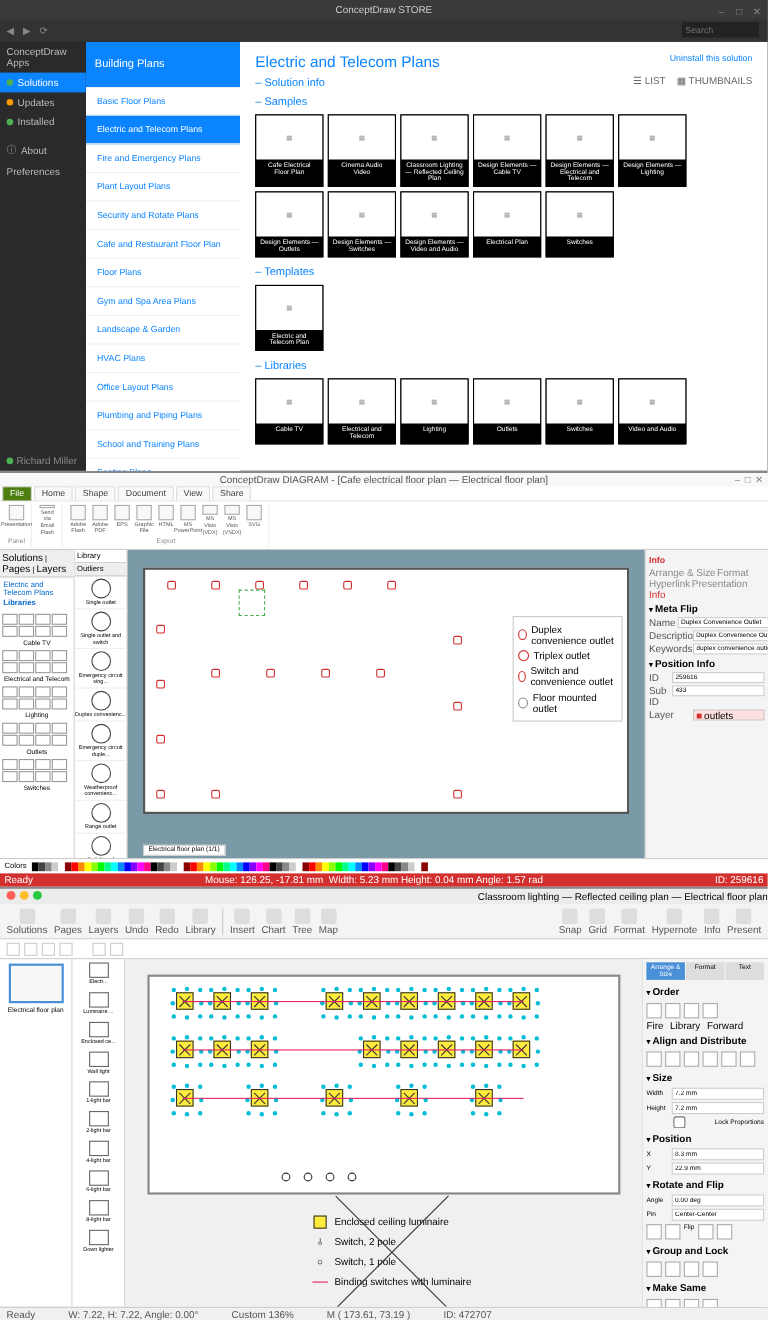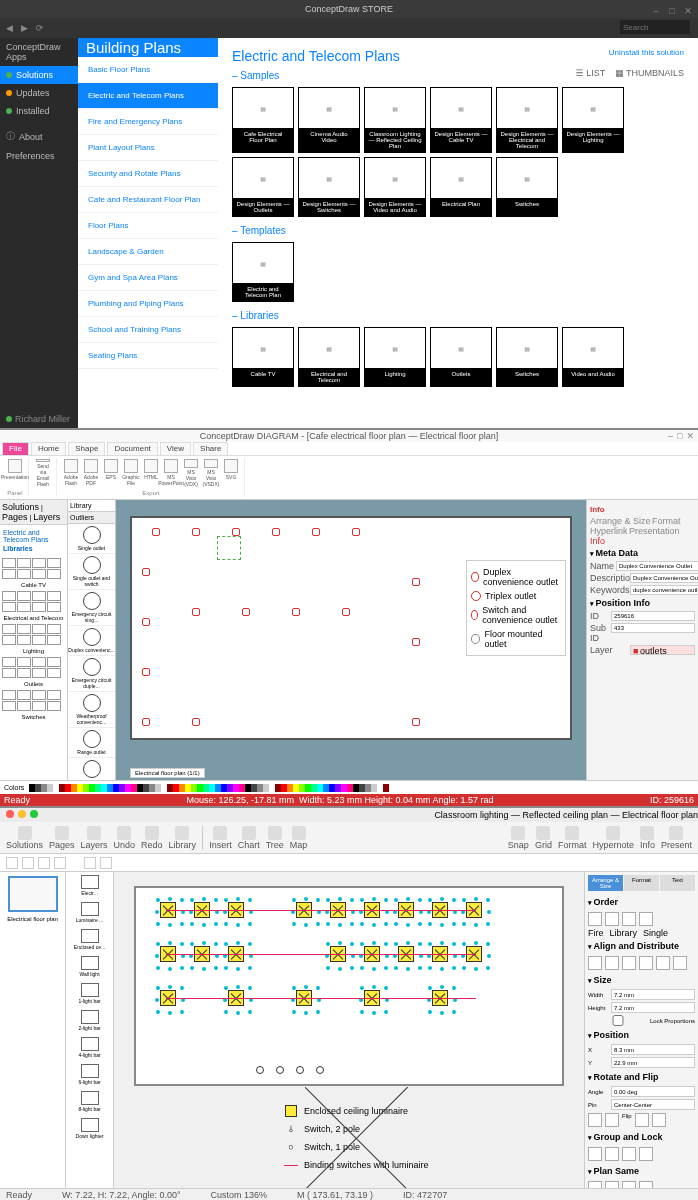--- a/index.html
+++ b/index.html
@@ -12,39 +12,39 @@
 .toolbar1 .arrow { color:#888; }
 .search1 { position:absolute; right:8px; top:2px; width:70px; height:14px; background:#222; border:none; color:#ccc; padding:0 3px; font-size:8px;}
 .body1 { flex:1; display:flex; overflow:hidden; }
 .lsb { width:78px; background:#2a2a2a; display:flex; flex-direction:column; }
 .lsb-item { padding:4px 6px; color:#bbb; display:flex; align-items:center; gap:4px; font-size:8px;}
 .lsb-item.sel { background:#0a84ff; color:#fff; }
 .lsb .dot { width:6px; height:6px; border-radius:50%; display:inline-block; }
 .lsb-user { margin-top:auto; padding:4px 6px; color:#888; font-size:8px; display:flex; align-items:center; gap:3px;}
 .lsb-user .ud { width:6px;height:6px;background:#4caf50;border-radius:50%;}
 .cat { width:140px; background:#fff; overflow-y:auto; }
-.cat-hdr { background:#0a84ff; color:#fff; padding:1px 8px; font-size:15px; font-weight:500;}
+.cat-hdr { background:#0a84ff; color:#fff; padding:15px 8px; font-size:10px; font-weight:500;}
 .cat-item { padding:8px 10px; color:#0a84ff; font-size:8px; border-bottom:1px solid #f0f0f0; cursor:pointer;}
 .cat-item.sel { background:#0a84ff; color:#fff; }
 .content1 { flex:1; background:#fff; overflow-y:auto; padding:10px 14px; position:relative;}
 .ctitle { color:#0a84ff; font-size:14px; font-weight:400; margin-bottom:6px;}
 .uninstall { position:absolute; right:14px; top:10px; color:#0a84ff; font-size:8px;}
 .vmode { position:absolute; right:14px; top:30px; font-size:7px; color:#666; display:flex; gap:10px;}
 .sect-h { color:#0a84ff; font-size:10px; margin:6px 0; }
 .sect-h::before{content:"– "; color:#0a84ff;}
 .thumbs { display:flex; flex-wrap:wrap; gap:4px; margin-bottom:8px;}
 .thumb { width:62px; background:#000; border:1px solid #000; }
 .thumb .tp { height:40px; background:#fff; display:flex; align-items:center; justify-content:center; font-size:6px; color:#999;}
 .thumb .tl { color:#fff; font-size:6px; padding:3px; text-align:center; min-height:18px;}
 .app2 { height:378px; background:#f0f0f0; display:flex; flex-direction:column; border-top:2px solid #888;}
 .title2 { height:12px; text-align:center; font-size:8px; color:#555; line-height:12px; position:relative; background:#f8f8f8;}
 .title2 .wb2 { position:absolute; right:4px; top:0; display:flex; gap:4px; color:#888;}
 .tabs2 { height:14px; background:#fff; display:flex; gap:2px; padding-left:2px; border-bottom:1px solid #ddd;}
 .tab2 { padding:1px 6px; font-size:8px; color:#444; border:1px solid #ddd; border-bottom:none; background:#f8f8f8;}
-.tab2.red { background:#ec4899; color:#fff; }
+.tab2.red { background:#4d7c0f; color:#fff; }
 .ribbon2 { height:44px; background:#fff; display:flex; gap:1px; padding:2px; border-bottom:1px solid #ccc;}
 .rgrp { display:flex; flex-direction:column; align-items:center; padding:1px 4px; border-right:1px solid #eee;}
 .ricons { display:flex; gap:2px;}
 .ricon { width:18px; height:28px; display:flex; flex-direction:column; align-items:center; justify-content:flex-start; }
 .ricon .ri { width:14px; height:14px; border:1px solid #aaa; background:#f8f8f8;}
 .ricon .rl { font-size:5px; color:#555; text-align:center; margin-top:1px;}
 .rgrp-l { font-size:6px; color:#888; margin-top:auto;}
 .body2 { flex:1; display:flex; overflow:hidden;}
 .lpanel2 { width:68px; background:#fff; border-right:1px solid #ccc; overflow:hidden; font-size:7px;}
 .lp2-hdr { background:#eee; padding:2px; font-size:7px; border-bottom:1px solid #ccc;}
@@ -166,34 +166,37 @@
     <div class="cat">
       <div class="cat-hdr">Building Plans</div>
       <div id="cat-items">
           <div class="cat-item">Basic Floor Plans</div>
           <div class="cat-item sel">Electric and Telecom Plans</div>
           <div class="cat-item">Fire and Emergency Plans</div>
           <div class="cat-item">Plant Layout Plans</div>
           <div class="cat-item">Security and Rotate Plans</div>
           <div class="cat-item">Cafe and Restaurant Floor Plan</div>
           <div class="cat-item">Floor Plans</div>
+          <div class="cat-item">Gym and Spa Area Plans</div>
           <div class="cat-item">Landscape &amp; Garden</div>
-          <div class="cat-item">Gym and Spa Area Plans</div>
+          <div class="cat-item">HVAC Plans</div>
+          <div class="cat-item">Office Layout Plans</div>
           <div class="cat-item">Plumbing and Piping Plans</div>
           <div class="cat-item">School and Training Plans</div>
           <div class="cat-item">Seating Plans</div>
         </div>
     </div>
     <div class="content1">
       <div class="uninstall">Uninstall this solution</div>
       <div class="vmode">
         <span>☰ <span>LIST</span></span>
         <span>▦ <span>THUMBNAILS</span></span>
       </div>
       <div class="ctitle">Electric and Telecom Plans</div>
+      <div class="sect-h">Solution info</div>
       <div class="sect-h">Samples</div>
       <div class="thumbs" id="samples-thumbs">
           <div class="thumb">
             <div class="tp">▦</div>
             <div class="tl">Cafe Electrical Floor Plan</div>
           </div>
           <div class="thumb">
             <div class="tp">▦</div>
             <div class="tl">Cinema Audio Video</div>
           </div>
@@ -501,21 +504,21 @@
         <div class="lr">
             <div class="lsym" style="border-color:#888"></div>
             <span>Floor mounted outlet</span>
           </div>
       </div>
       <div style="position:absolute;bottom:2px;left:14px;font-size:6px;background:#fff;padding:1px 4px;border:1px solid #ccc">Electrical floor plan (1/1)</div>
     </div>
     <div class="rpanel2">
       <div class="rp-hdr">Info</div>
       <div style="font-size:5px;color:#888"><span>Arrange &amp; Size</span> <span>Format</span> <span>Hyperlink</span> <span>Presentation</span> <span style="color:#d32f2f">Info</span></div>
-      <div class="rp-sec">▾ <span>Meta Data</span></div>
+      <div class="rp-sec">▾ <span>Meta Flip</span></div>
       <div class="rp-row">
           <span class="rlbl">Name</span>
           <input value="Duplex Convenience Outlet" style="">
         </div>
       <div class="rp-row">
           <span class="rlbl">Description</span>
           <input value="Duplex Convenience Outlet (Outlets.cdl)" style="">
         </div>
       <div class="rp-row">
           <span class="rlbl">Keywords</span>
@@ -990,21 +993,21 @@
       <div class="rp3-sec">▾ <span>Order</span></div>
       <div class="rp3-icons">
           <div class="r3i"></div>
           <div class="r3i"></div>
           <div class="r3i"></div>
           <div class="r3i"></div>
         </div>
       <div style="font-size:5px;display:flex;gap:6px">
           <span>Fire</span>
           <span>Library</span>
-          <span>Single</span>
+          <span>Forward</span>
         </div>
       <div class="rp3-sec">▾ <span>Align and Distribute</span></div>
       <div class="rp3-icons">
           <div class="r3i"></div>
           <div class="r3i"></div>
           <div class="r3i"></div>
           <div class="r3i"></div>
           <div class="r3i"></div>
           <div class="r3i"></div>
         </div>
@@ -1046,21 +1049,21 @@
           <div class="r3i"></div>
           <div class="r3i"></div>
         </div>
       <div class="rp3-sec">▾ <span>Group and Lock</span></div>
       <div class="rp3-icons">
           <div class="r3i"></div>
           <div class="r3i"></div>
           <div class="r3i"></div>
           <div class="r3i"></div>
         </div>
-      <div class="rp3-sec">▾ <span>Plan Same</span></div>
+      <div class="rp3-sec">▾ <span>Make Same</span></div>
       <div class="rp3-icons">
           <div class="r3i"></div>
           <div class="r3i"></div>
           <div class="r3i"></div>
           <div class="r3i"></div>
         </div>
     </div>
   </div>
   <div class="status3">
     <span>Ready</span>

